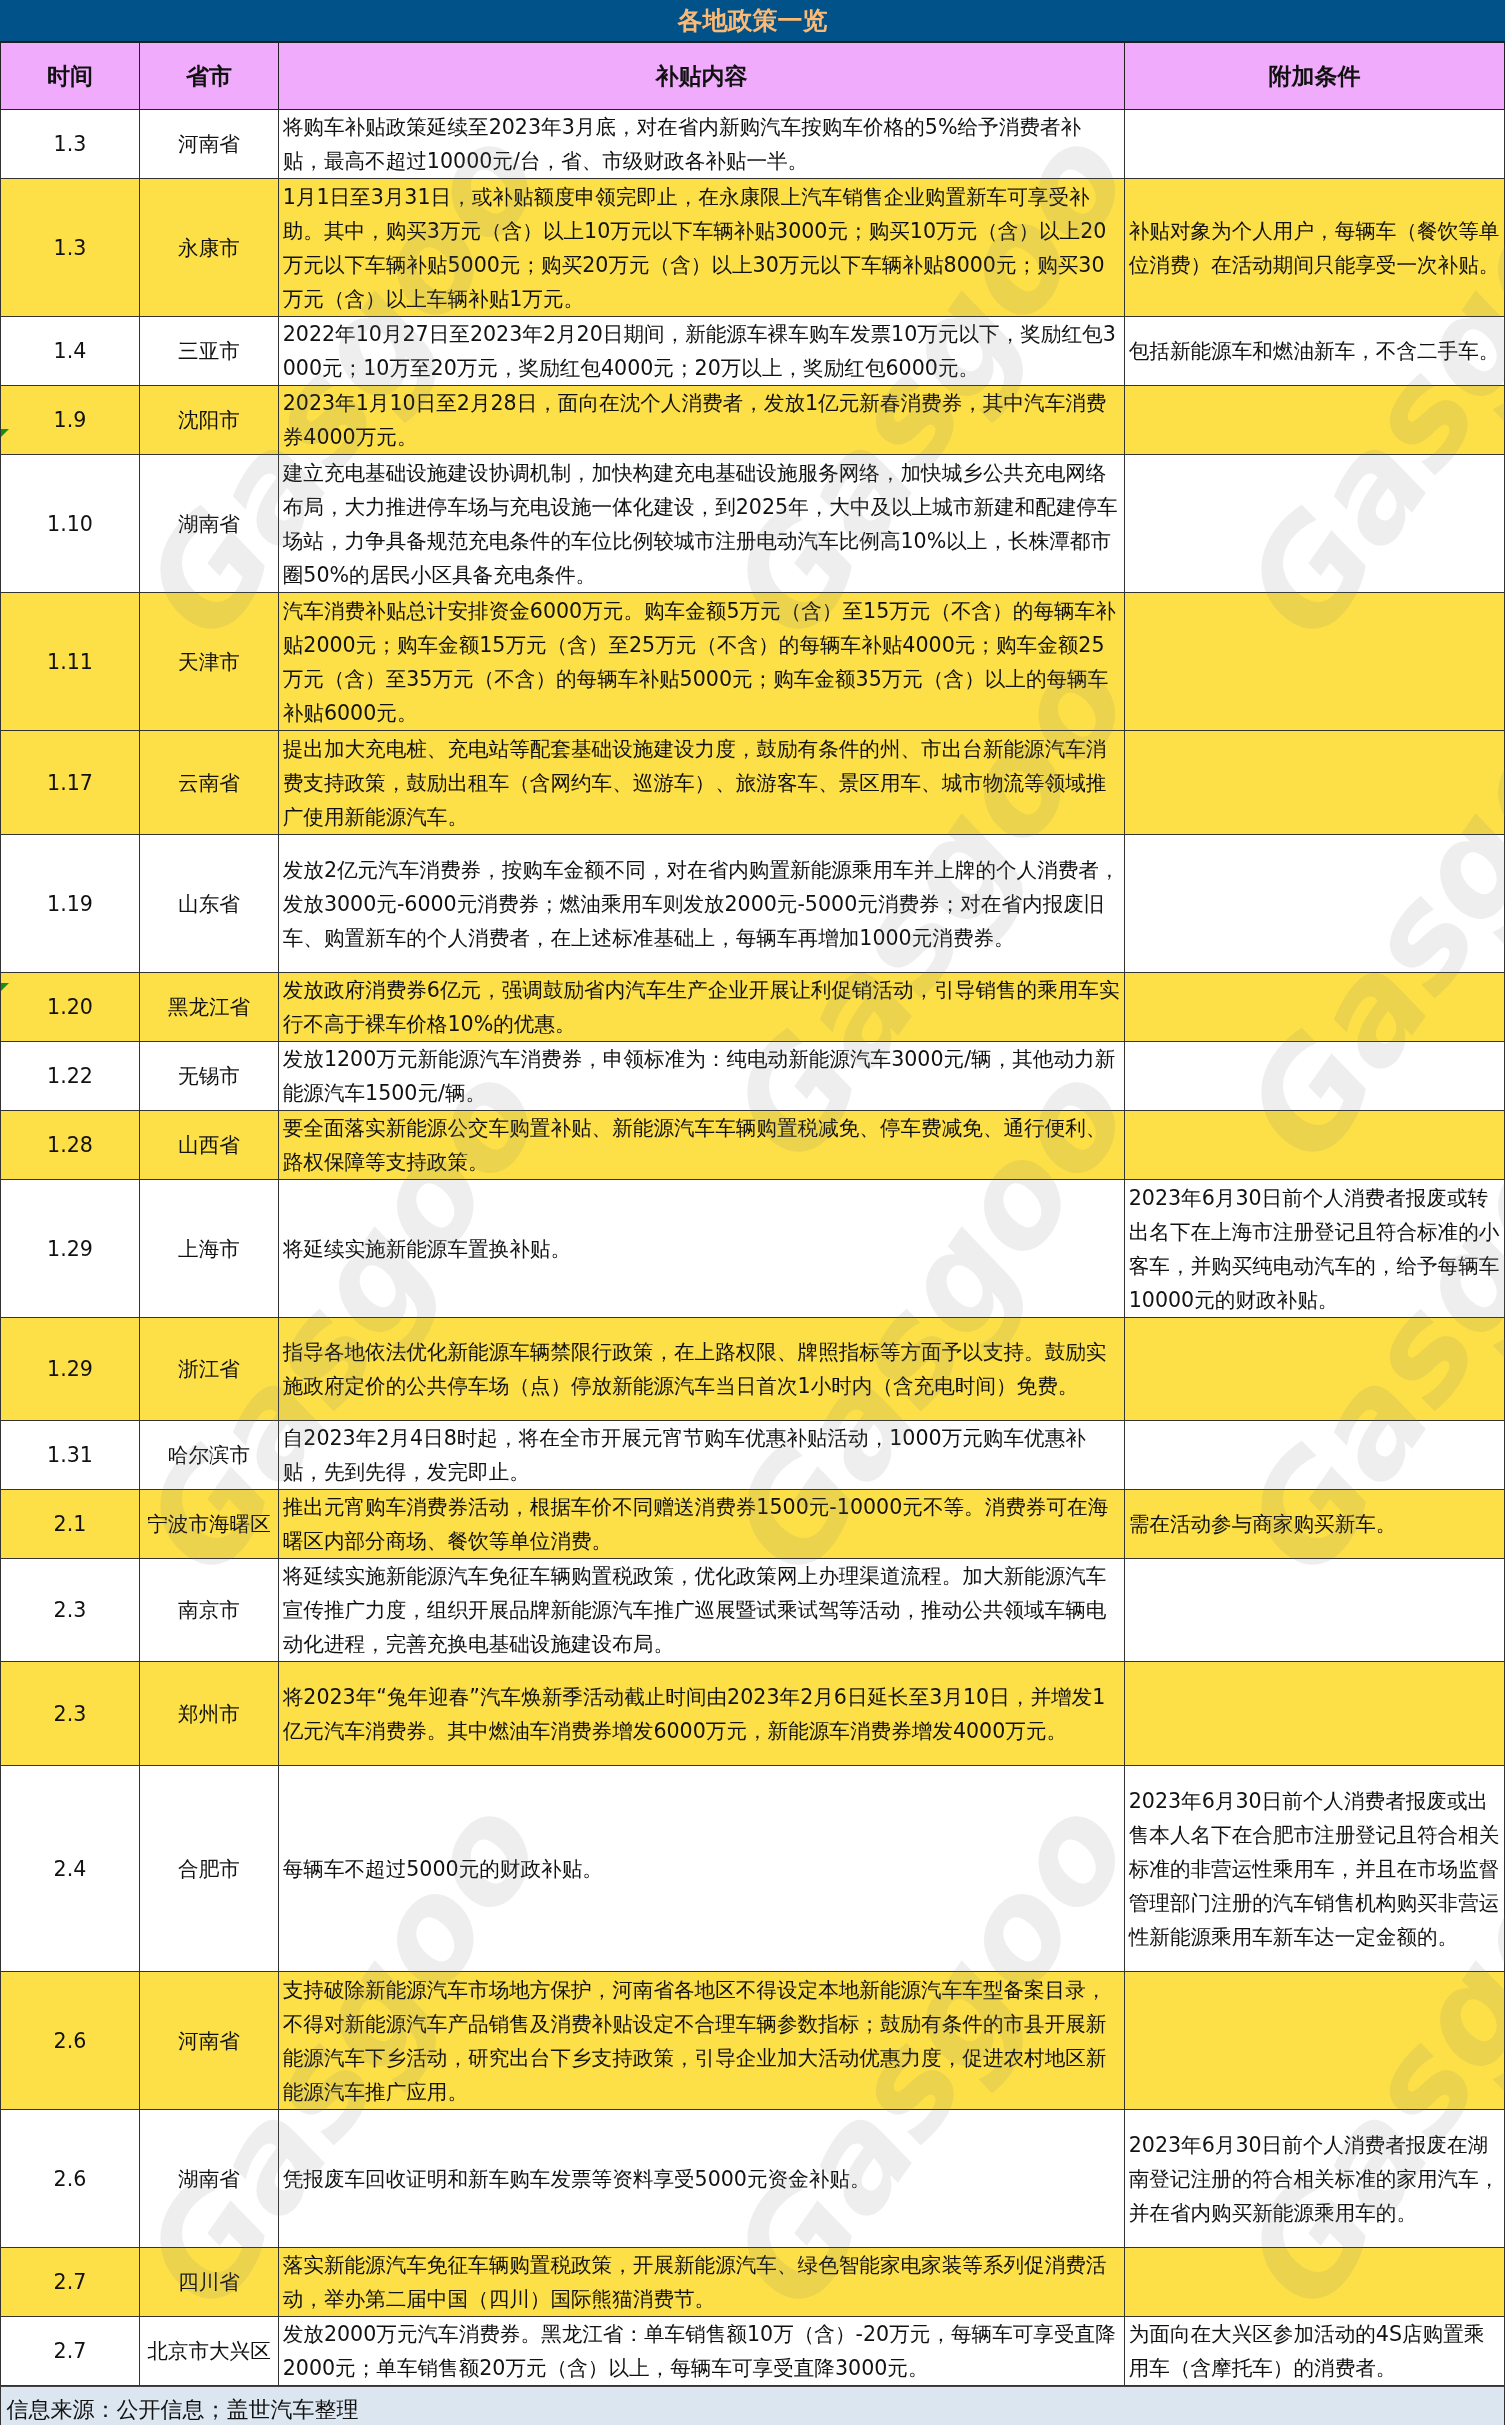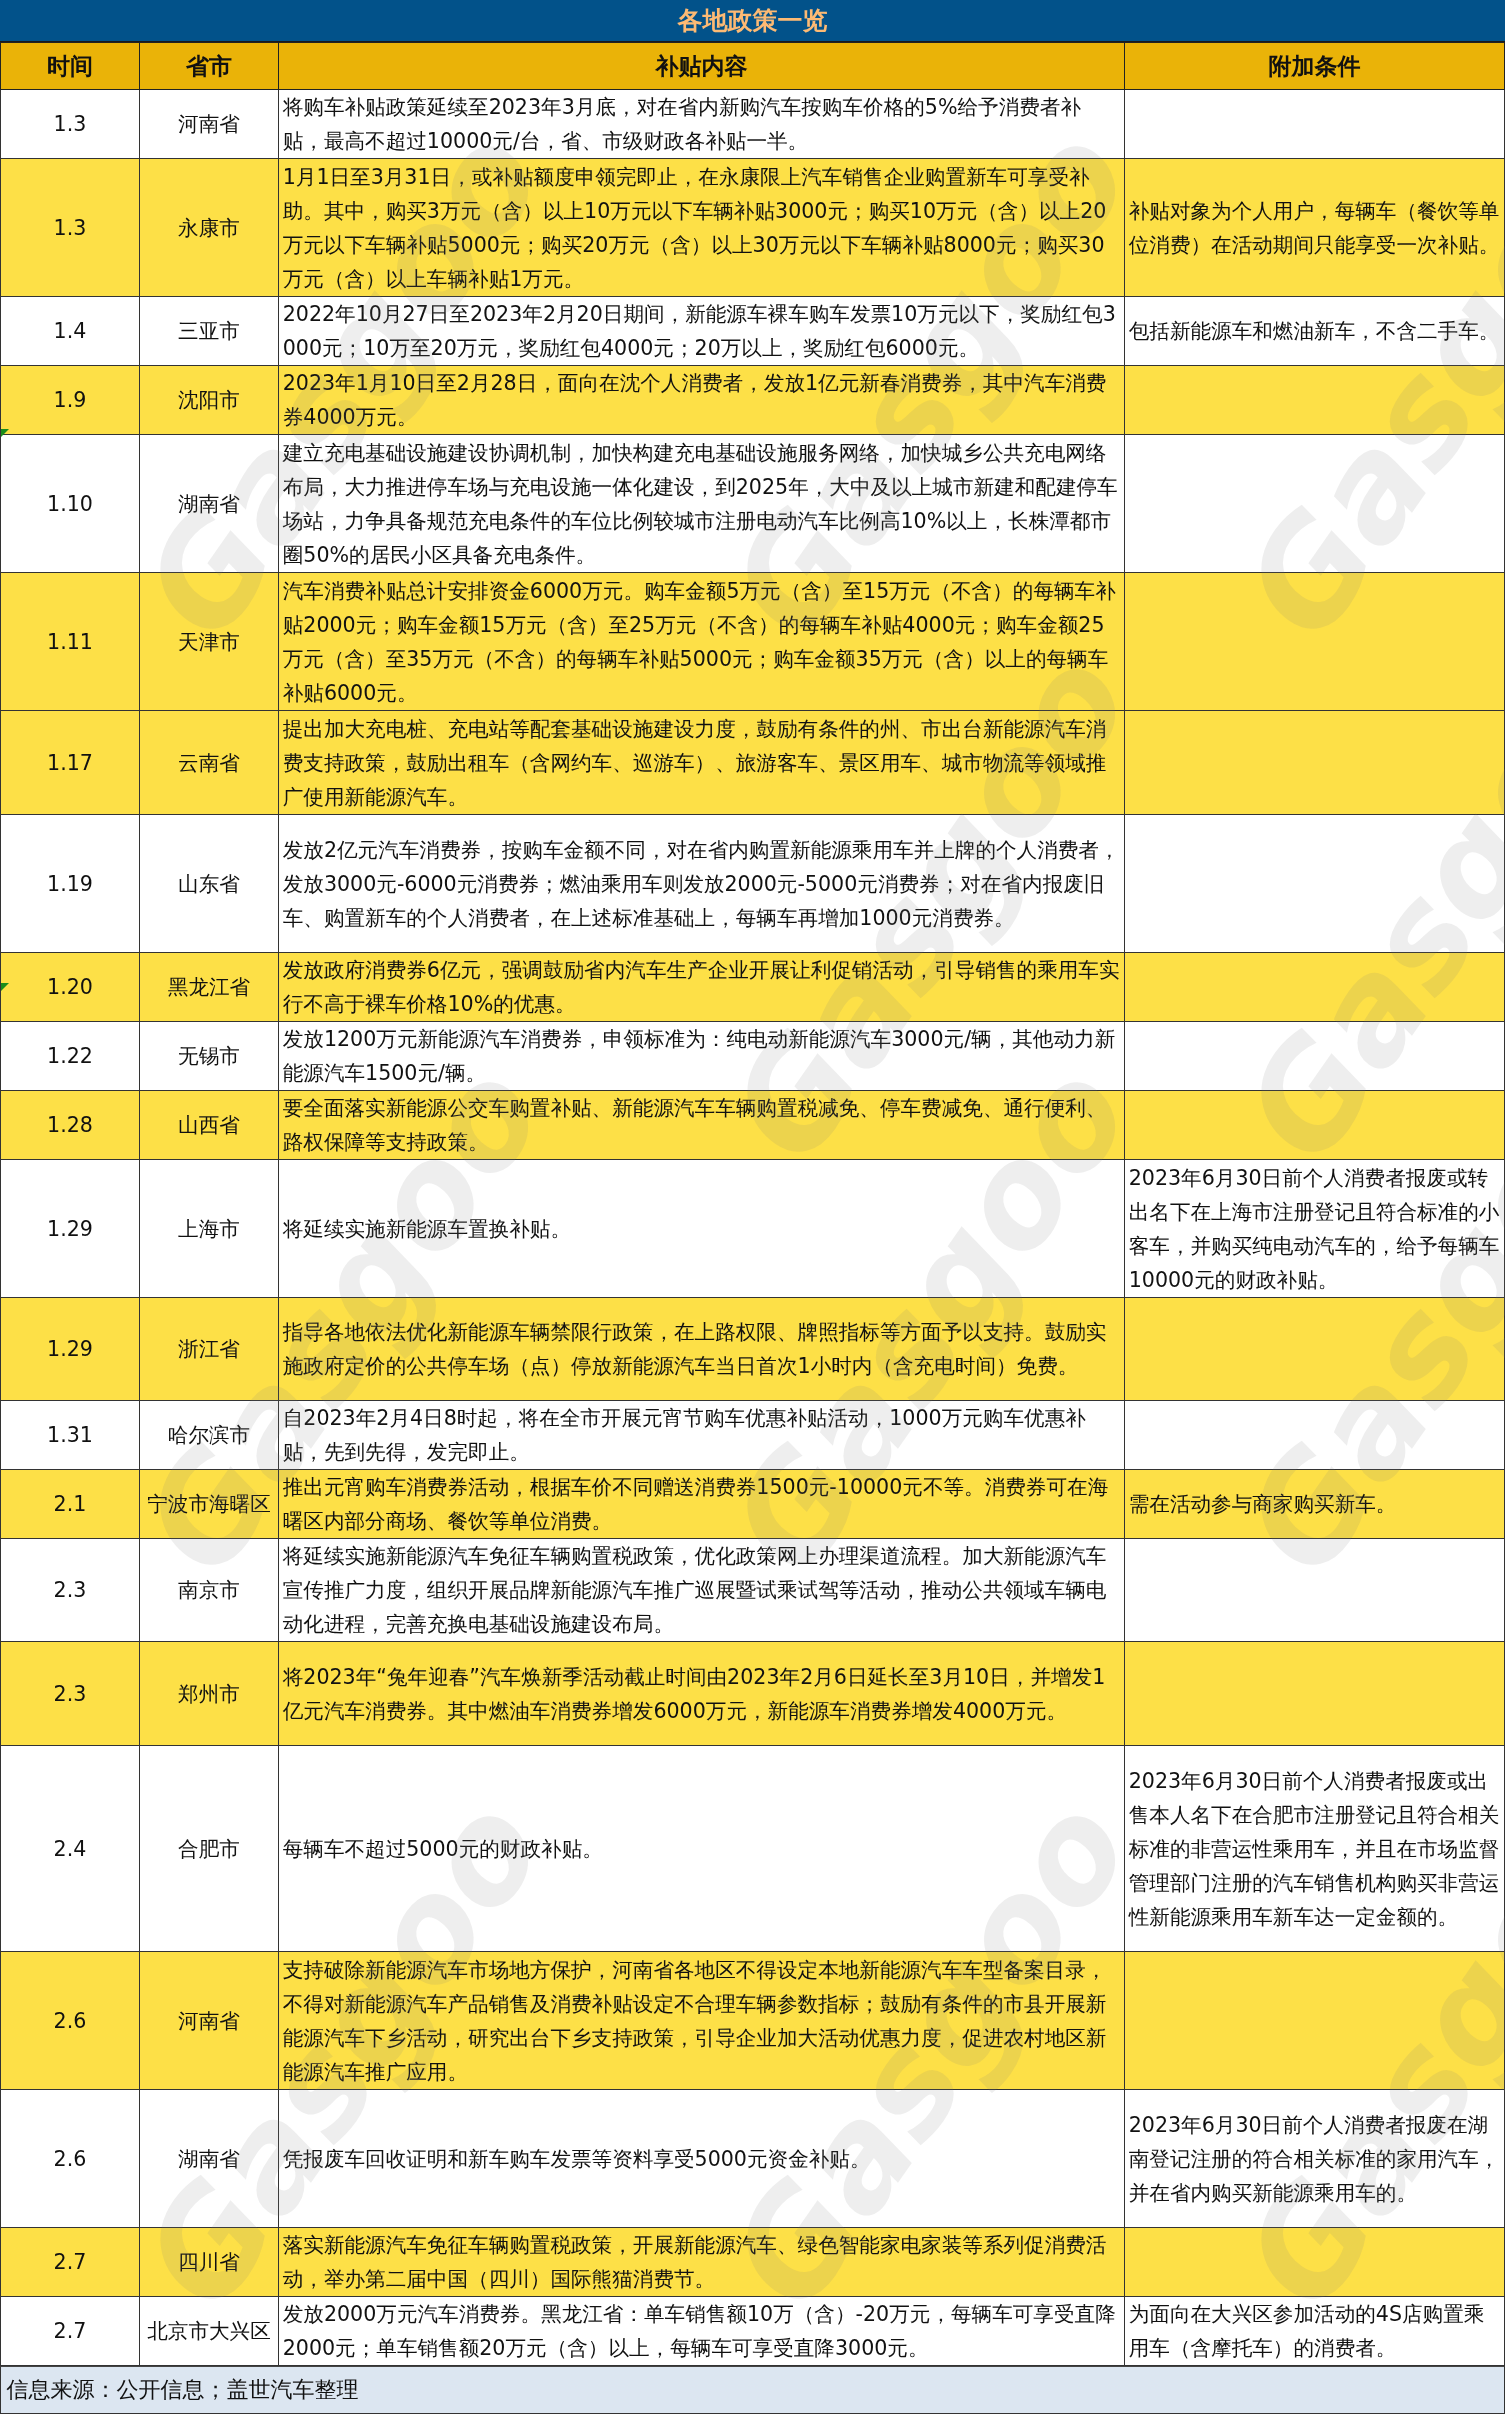--- a/index.html
+++ b/index.html
@@ -3,21 +3,21 @@
 <meta charset="utf-8">
 <style>
   html, body { margin: 0; padding: 0; background: #ffffff; }
   body { width: 1505px; height: 2426px; position: relative; overflow: hidden;
          font-family: "DejaVu Sans", "Liberation Sans", sans-serif; color: #111; }
   .sheet { position: absolute; left: 0; top: 0; width: 1505px; }
   .title-bar { height: 41px; background: #02528a; color: #fdba74; font-size: 25px; font-weight: bold;
                display: flex; align-items: center; justify-content: center; border-bottom: 0.9px solid #1a1a1a; }
   table { border-collapse: collapse; width: 1505px; table-layout: fixed; }
   col.c-time { width: 139px; } col.c-region { width: 139px; } col.c-content { width: 846px; } col.c-extra { width: 380px; }
-  th { background: #eab308; height: 38px; font-size: 23px; font-weight: bold; border: 1.4px solid #222; padding: 4px; }
+  th { background: #f0abfc; height: 38px; font-size: 23px; font-weight: bold; border: 1.4px solid #222; padding: 14px; }
   td { border: 1.4px solid #333; font-size: 20.6px; line-height: 34px; padding: 0 3.7px; vertical-align: middle; }
   tr.shade td { background: #fde047; }
   td.time, td.region { text-align: center; }
   td.content, td.extra { text-align: left; word-break: break-all; }
   td.region { padding: 0 1.8px; }
   .footer { background: #dce6f1; height: 48px; border: 1.4px solid #333; border-top: 1.8px solid #444;
             font-size: 22px; display: flex; align-items: center; padding-left: 5.5px; box-sizing: border-box; }
   .marker { position: absolute; width: 0; height: 0; border-top: 8.3px solid #1a8c1a; border-right: 8.3px solid transparent; left: 0.9px; }
   .watermark { position: absolute; color: rgba(120,120,120,0.13); font-size: 138px; font-style: italic; font-weight: bold;
                transform: rotate(-55deg); pointer-events: none; white-space: nowrap; font-family: "DejaVu Sans", sans-serif; }

